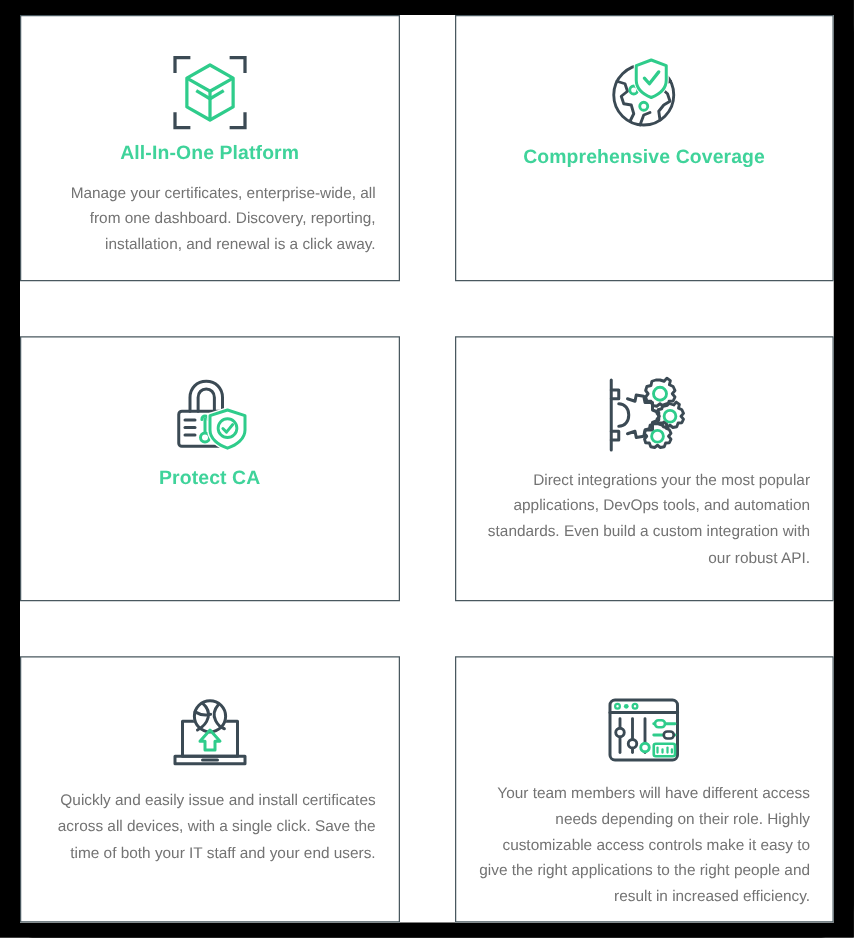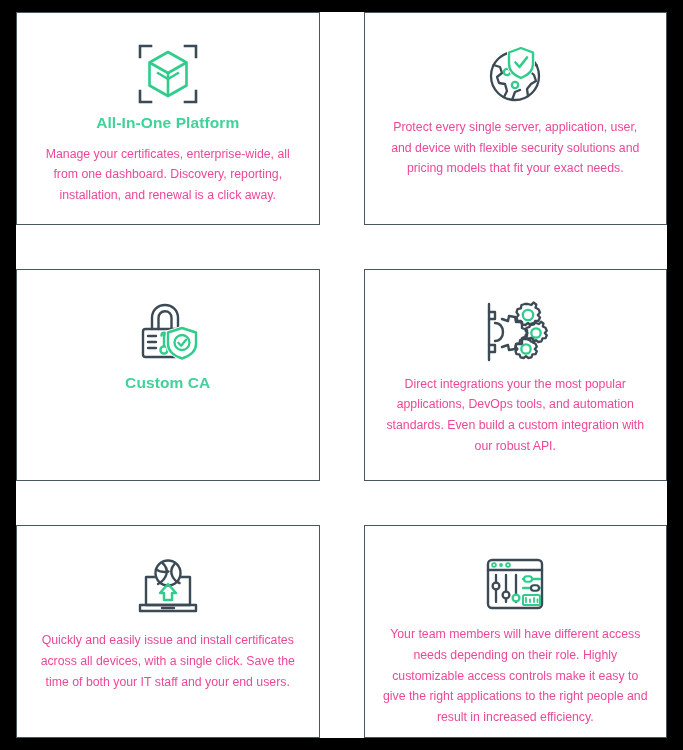--- a/index.html
+++ b/index.html
@@ -78,24 +78,24 @@
     font-size: 15.5px;
     font-weight: bold;
     letter-spacing: 0.1px;
     text-align: center;
     margin: 0 0 11px 0;
     line-height: 1.2;
     white-space: nowrap;
   }
 
   .card-body {
-    color: #ec4899;
+    color: #737373;
     font-size: 12.3px;
     line-height: 1.68;
-    text-align: center;
+    text-align: right;
     margin: 0;
     max-width: 268px;
   }
 
   
   .dk { stroke: #3b4a54; }
   .gr { stroke: #2fcc8b; }
 </style>
 </head>
 <body>
@@ -141,21 +141,21 @@
             <g class="gr" stroke-width="2.3" fill="none" stroke-linejoin="round" stroke-linecap="round">
               <circle cx="25" cy="30" r="3.2"></circle>
               <circle cx="33" cy="43" r="3.2"></circle>
             </g>
 
             <path d="M39 6 L51 10.5 L51 22 C51 29 45.5 33.5 39 36 C32.5 33.5 27 29 27 22 L27 10.5 Z" fill="#ffffff" stroke="#ffffff" stroke-width="4"></path>
             <path d="M39 6 L51 10.5 L51 22 C51 29 45.5 33.5 39 36 C32.5 33.5 27 29 27 22 L27 10.5 Z" class="gr" stroke-width="2.4" fill="none" stroke-linejoin="round"></path>
             <path d="M33.5 20.5 L37.5 25 L45 15.5" class="gr" stroke-width="2.6" fill="none" stroke-linecap="round" stroke-linejoin="round"></path>
           </svg>
         </div>
-        <div class="card-body">Protect every single server, application, user, and device with flexible security solutions and pricing models that fit your exact needs.</div>
+        <div class="card-title">Comprehensive Coverage</div>
       </div>
 
       <div class="card">
         <div class="card-icon">
           <svg width="66" height="66" viewBox="0 0 66 66" fill="none">
             <g class="dk" stroke-width="2.4" fill="none" stroke-linejoin="round" stroke-linecap="round">
 
               <path d="M17 30 L17 19 C17 11.5 22.5 6 30 6 C37.5 6 43 11.5 43 19 L43 30"></path>
               <path d="M23.5 30 L23.5 19 C23.5 15 26.2 12.2 30 12.2 C33.8 12.2 36.5 15 36.5 19 L36.5 30"></path>
 
@@ -171,21 +171,21 @@
               <circle cx="29" cy="51" r="3.6"></circle>
               <path d="M26.5 36.5 C26.5 34.8 27.7 33.7 29 33.7 C30.3 33.7 31.5 34.8 31.5 36.5"></path>
             </g>
 
             <path d="M47 29 L61 33.5 L61 45 C61 52 54.5 57 47 59.5 C39.5 57 33 52 33 45 L33 33.5 Z" fill="#ffffff" stroke="#ffffff" stroke-width="4.5"></path>
             <path d="M47 29 L61 33.5 L61 45 C61 52 54.5 57 47 59.5 C39.5 57 33 52 33 45 L33 33.5 Z" class="gr" stroke-width="2.4" fill="none" stroke-linejoin="round"></path>
             <circle cx="47" cy="43.5" r="7.5" class="gr" stroke-width="2.3" fill="none"></circle>
             <path d="M43.3 43.8 L46.2 46.7 L51.2 40.6" class="gr" stroke-width="2.3" fill="none" stroke-linecap="round" stroke-linejoin="round"></path>
           </svg>
         </div>
-        <div class="card-title">Custom CA</div>
+        <div class="card-title">Protect CA</div>
       </div>
 
       <div class="card">
         <div class="card-icon">
           <svg width="66" height="66" viewBox="0 0 66 66" fill="none">
             <g class="dk" stroke-width="2.4" fill="none" stroke-linejoin="round" stroke-linecap="round">
 
               <path d="M7 5 L7 61"></path>
 
               <path d="M7 13 L13 13 L13 20 L7 20"></path>

